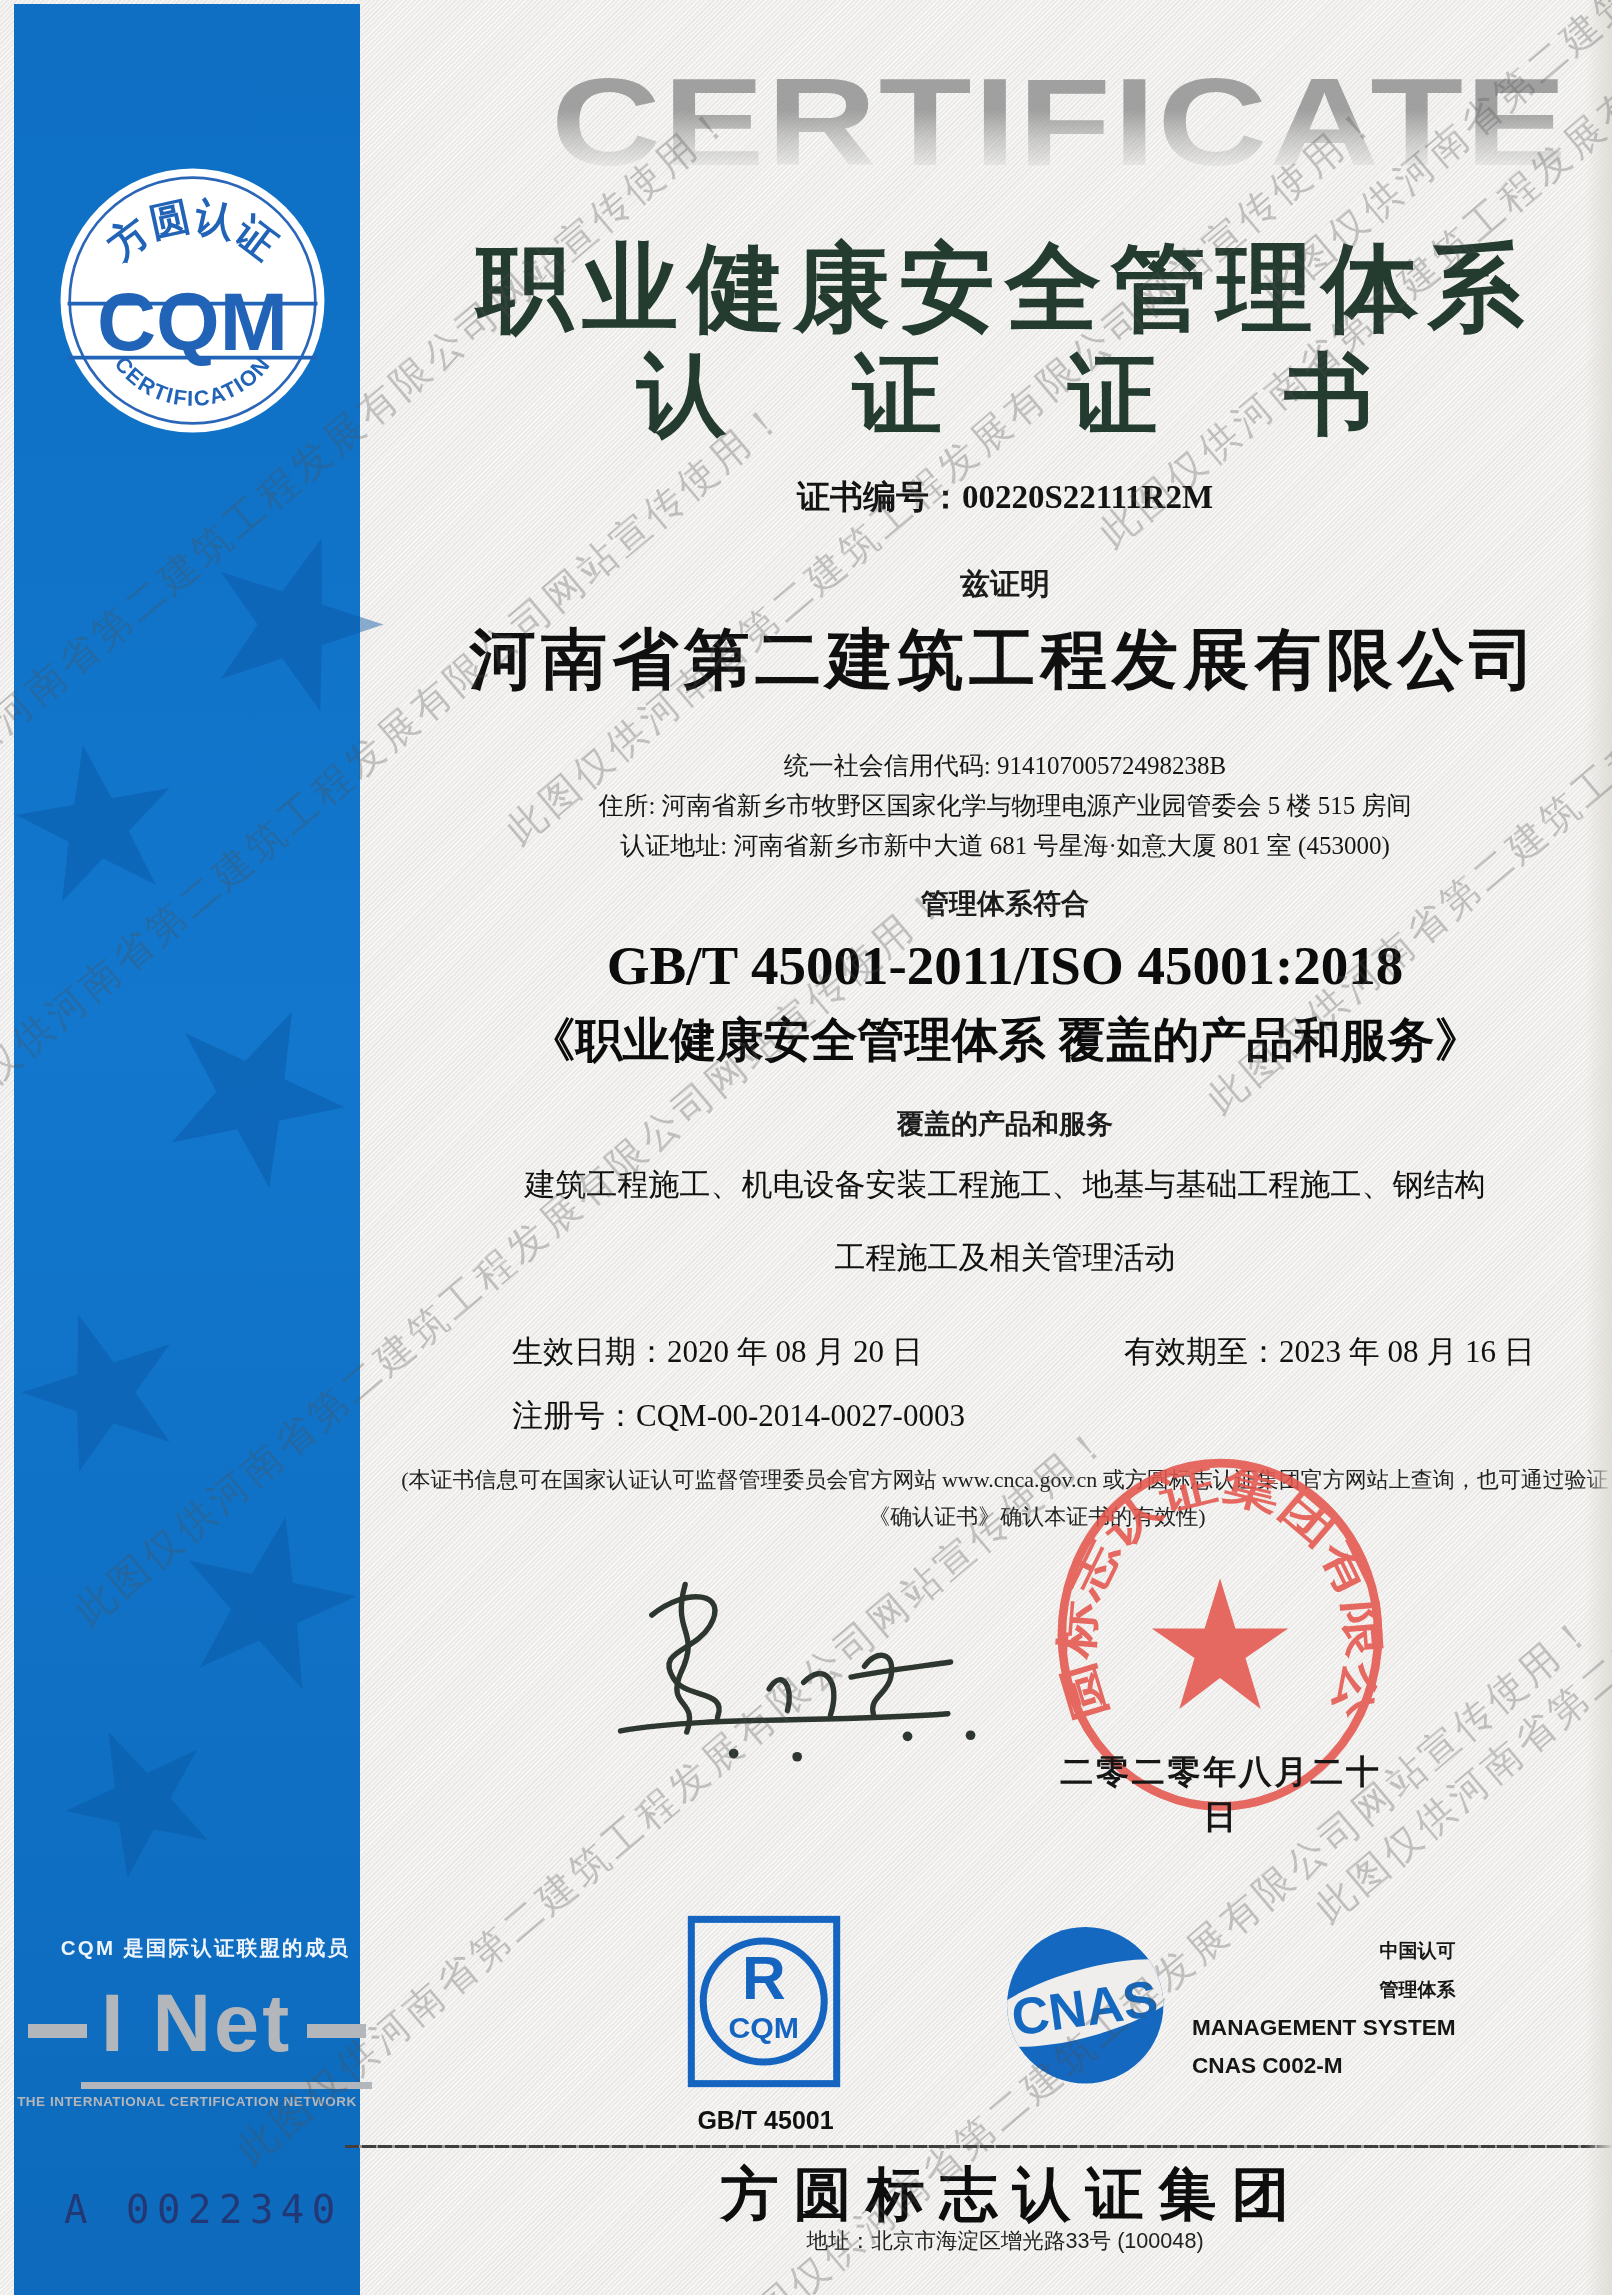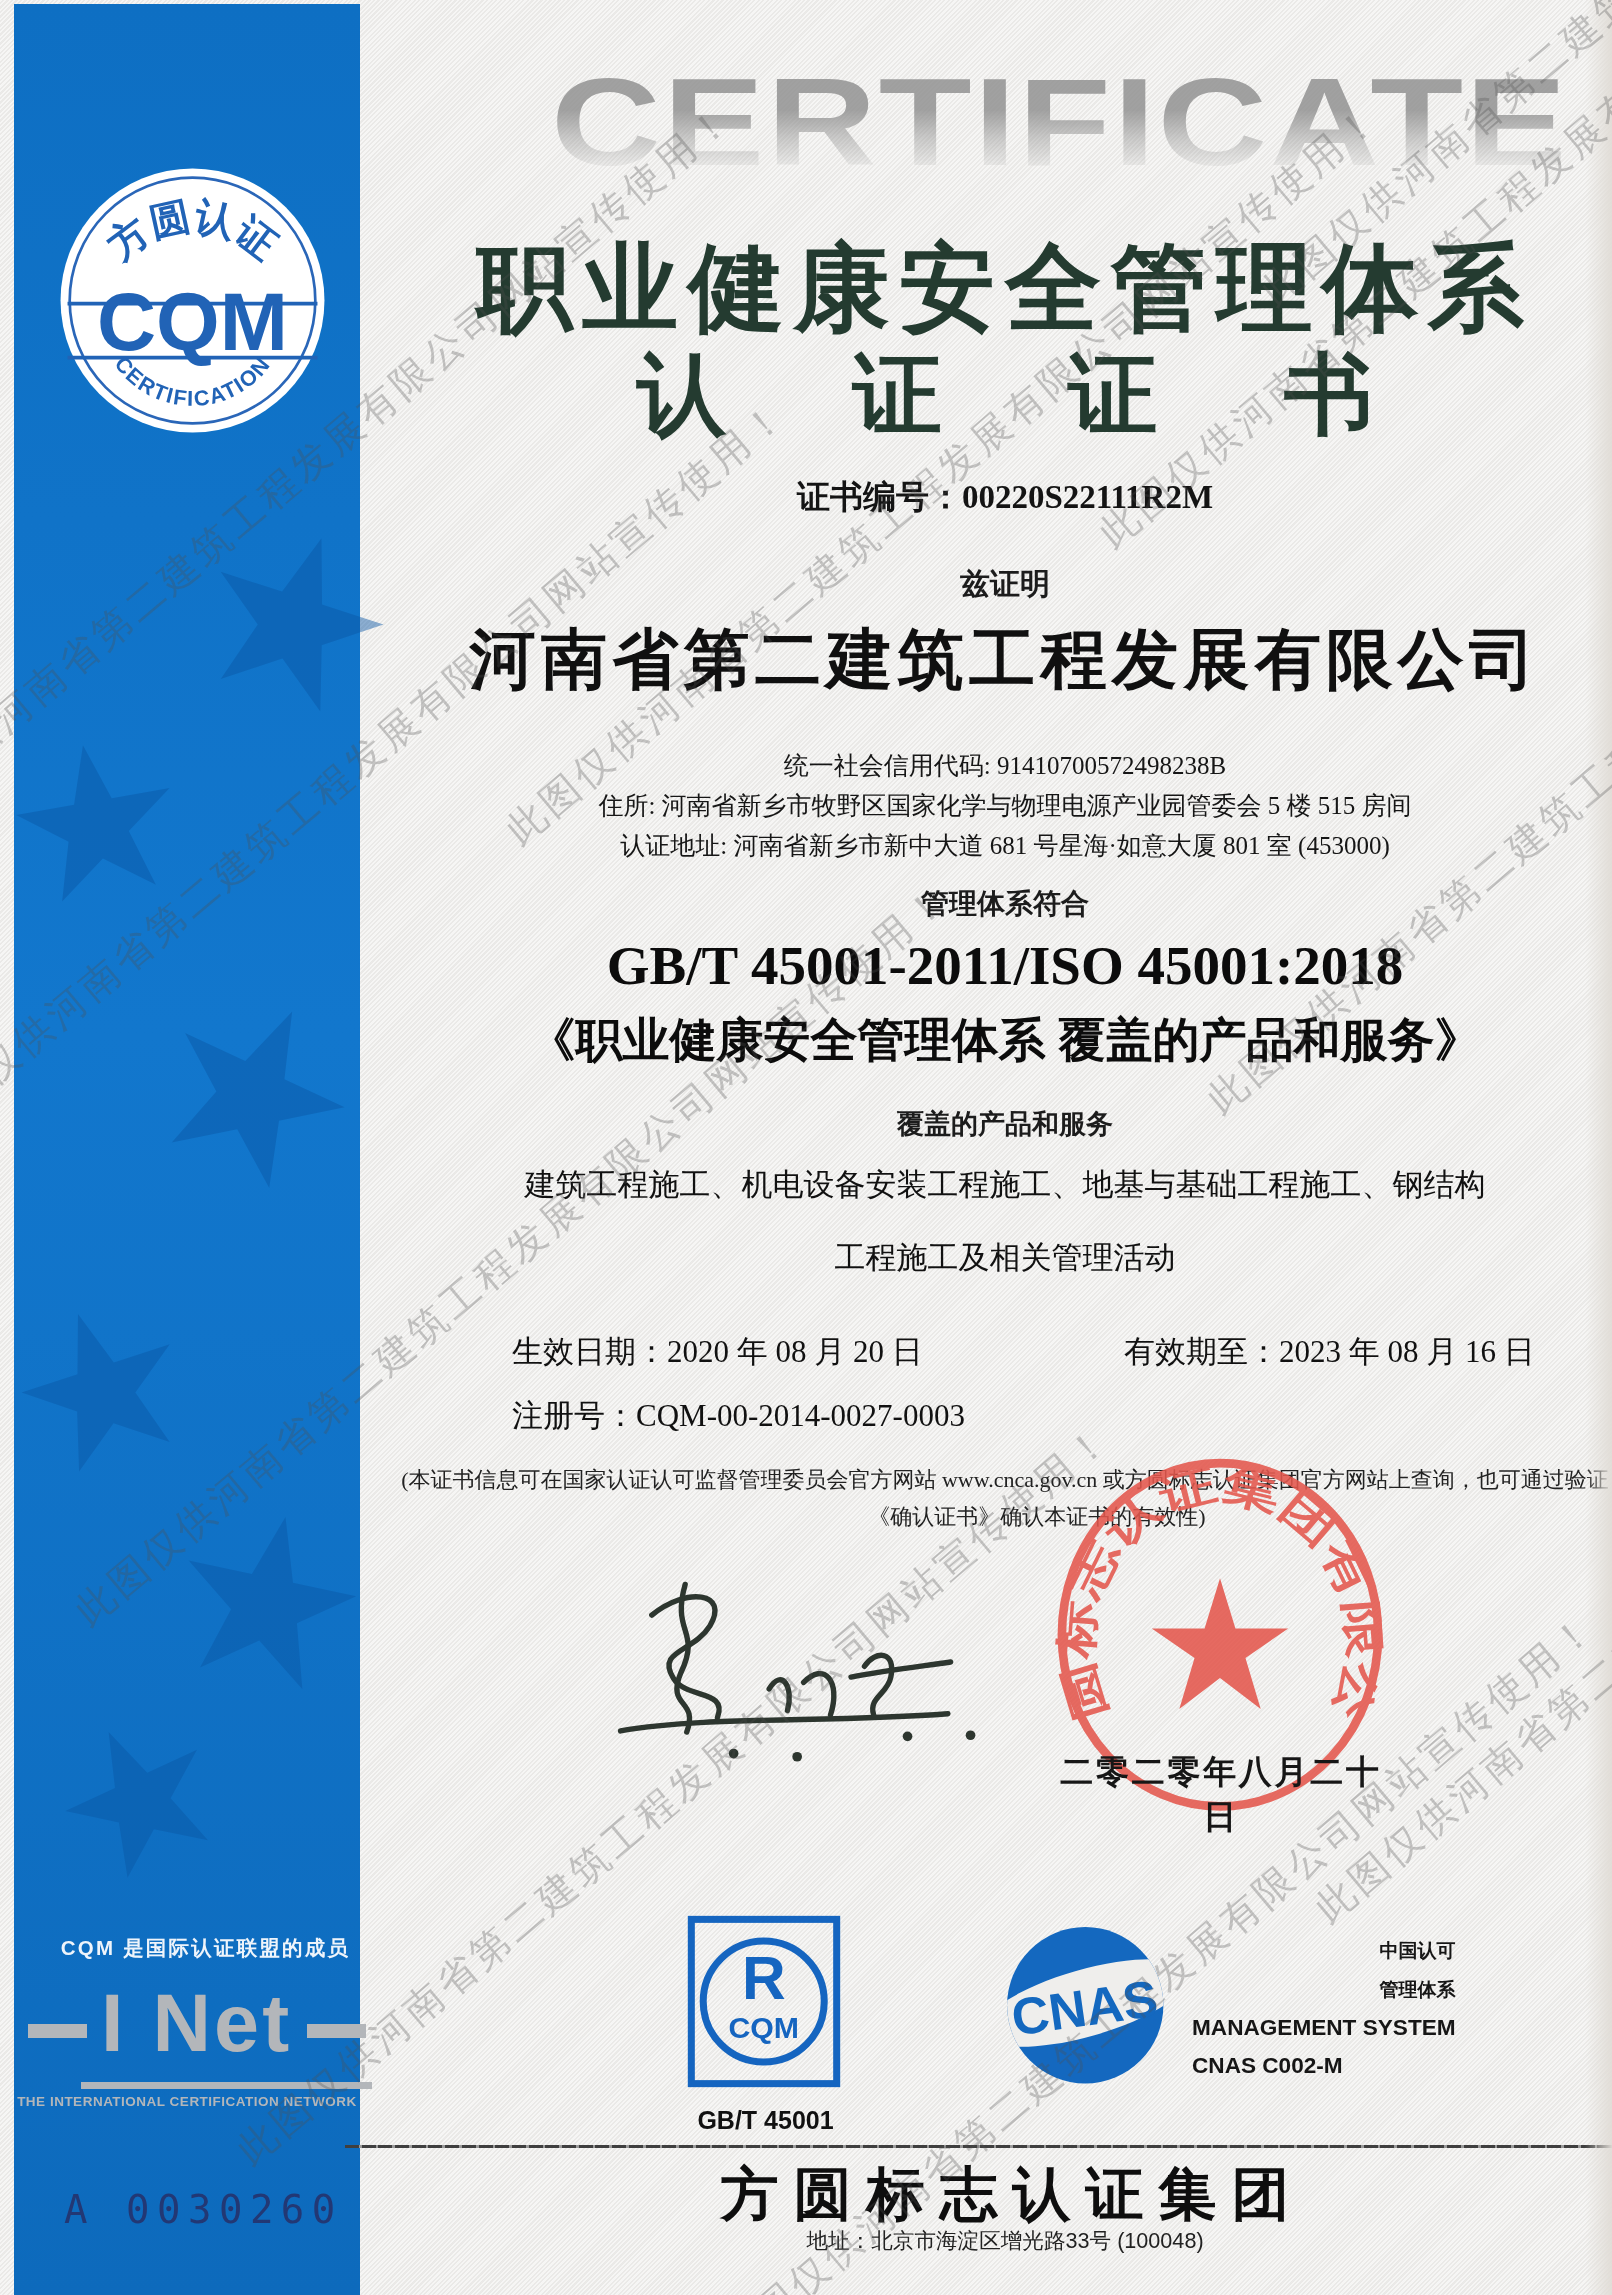--- a/index.html
+++ b/index.html
@@ -187,21 +187,21 @@
     <div class="cnast1">中国认可</div>
     <div class="cnast1">管理体系</div>
     <div class="cnast2">MANAGEMENT SYSTEM</div>
     <div class="cnast2">CNAS C002-M</div>
   </div>
 
   <div class="abs member">CQM 是国际认证联盟的成员</div>
   <div class="abs inet"><span class="bar"></span><span>I Net</span><span class="bar"></span></div>
   <div class="abs inetline"></div>
   <div class="abs inetcap">THE INTERNATIONAL CERTIFICATION NETWORK</div>
-  <div class="abs serial">A 0030260</div>
+  <div class="abs serial">A 0022340</div>
 
   <div class="abs divider"></div>
   <div class="abs ctr org">方圆标志认证集团</div>
   <div class="abs ctr addr">地址：北京市海淀区增光路33号 (100048)</div>
   <div class="abs ctr web">http://www.cqm.com.cn</div>
 
   <div class="dwm" style="left:-135px;top:809px;">此图仅供河南省第二建筑工程发展有限公司网站宣传使用！</div>
   <div class="dwm" style="left:-81px;top:1105px;">此图仅供河南省第二建筑工程发展有限公司网站宣传使用！</div>
   <div class="dwm" style="left:81px;top:1590px;">此图仅供河南省第二建筑工程发展有限公司网站宣传使用！</div>
   <div class="dwm" style="left:243px;top:2129px;">此图仅供河南省第二建筑工程发展有限公司网站宣传使用！</div>

